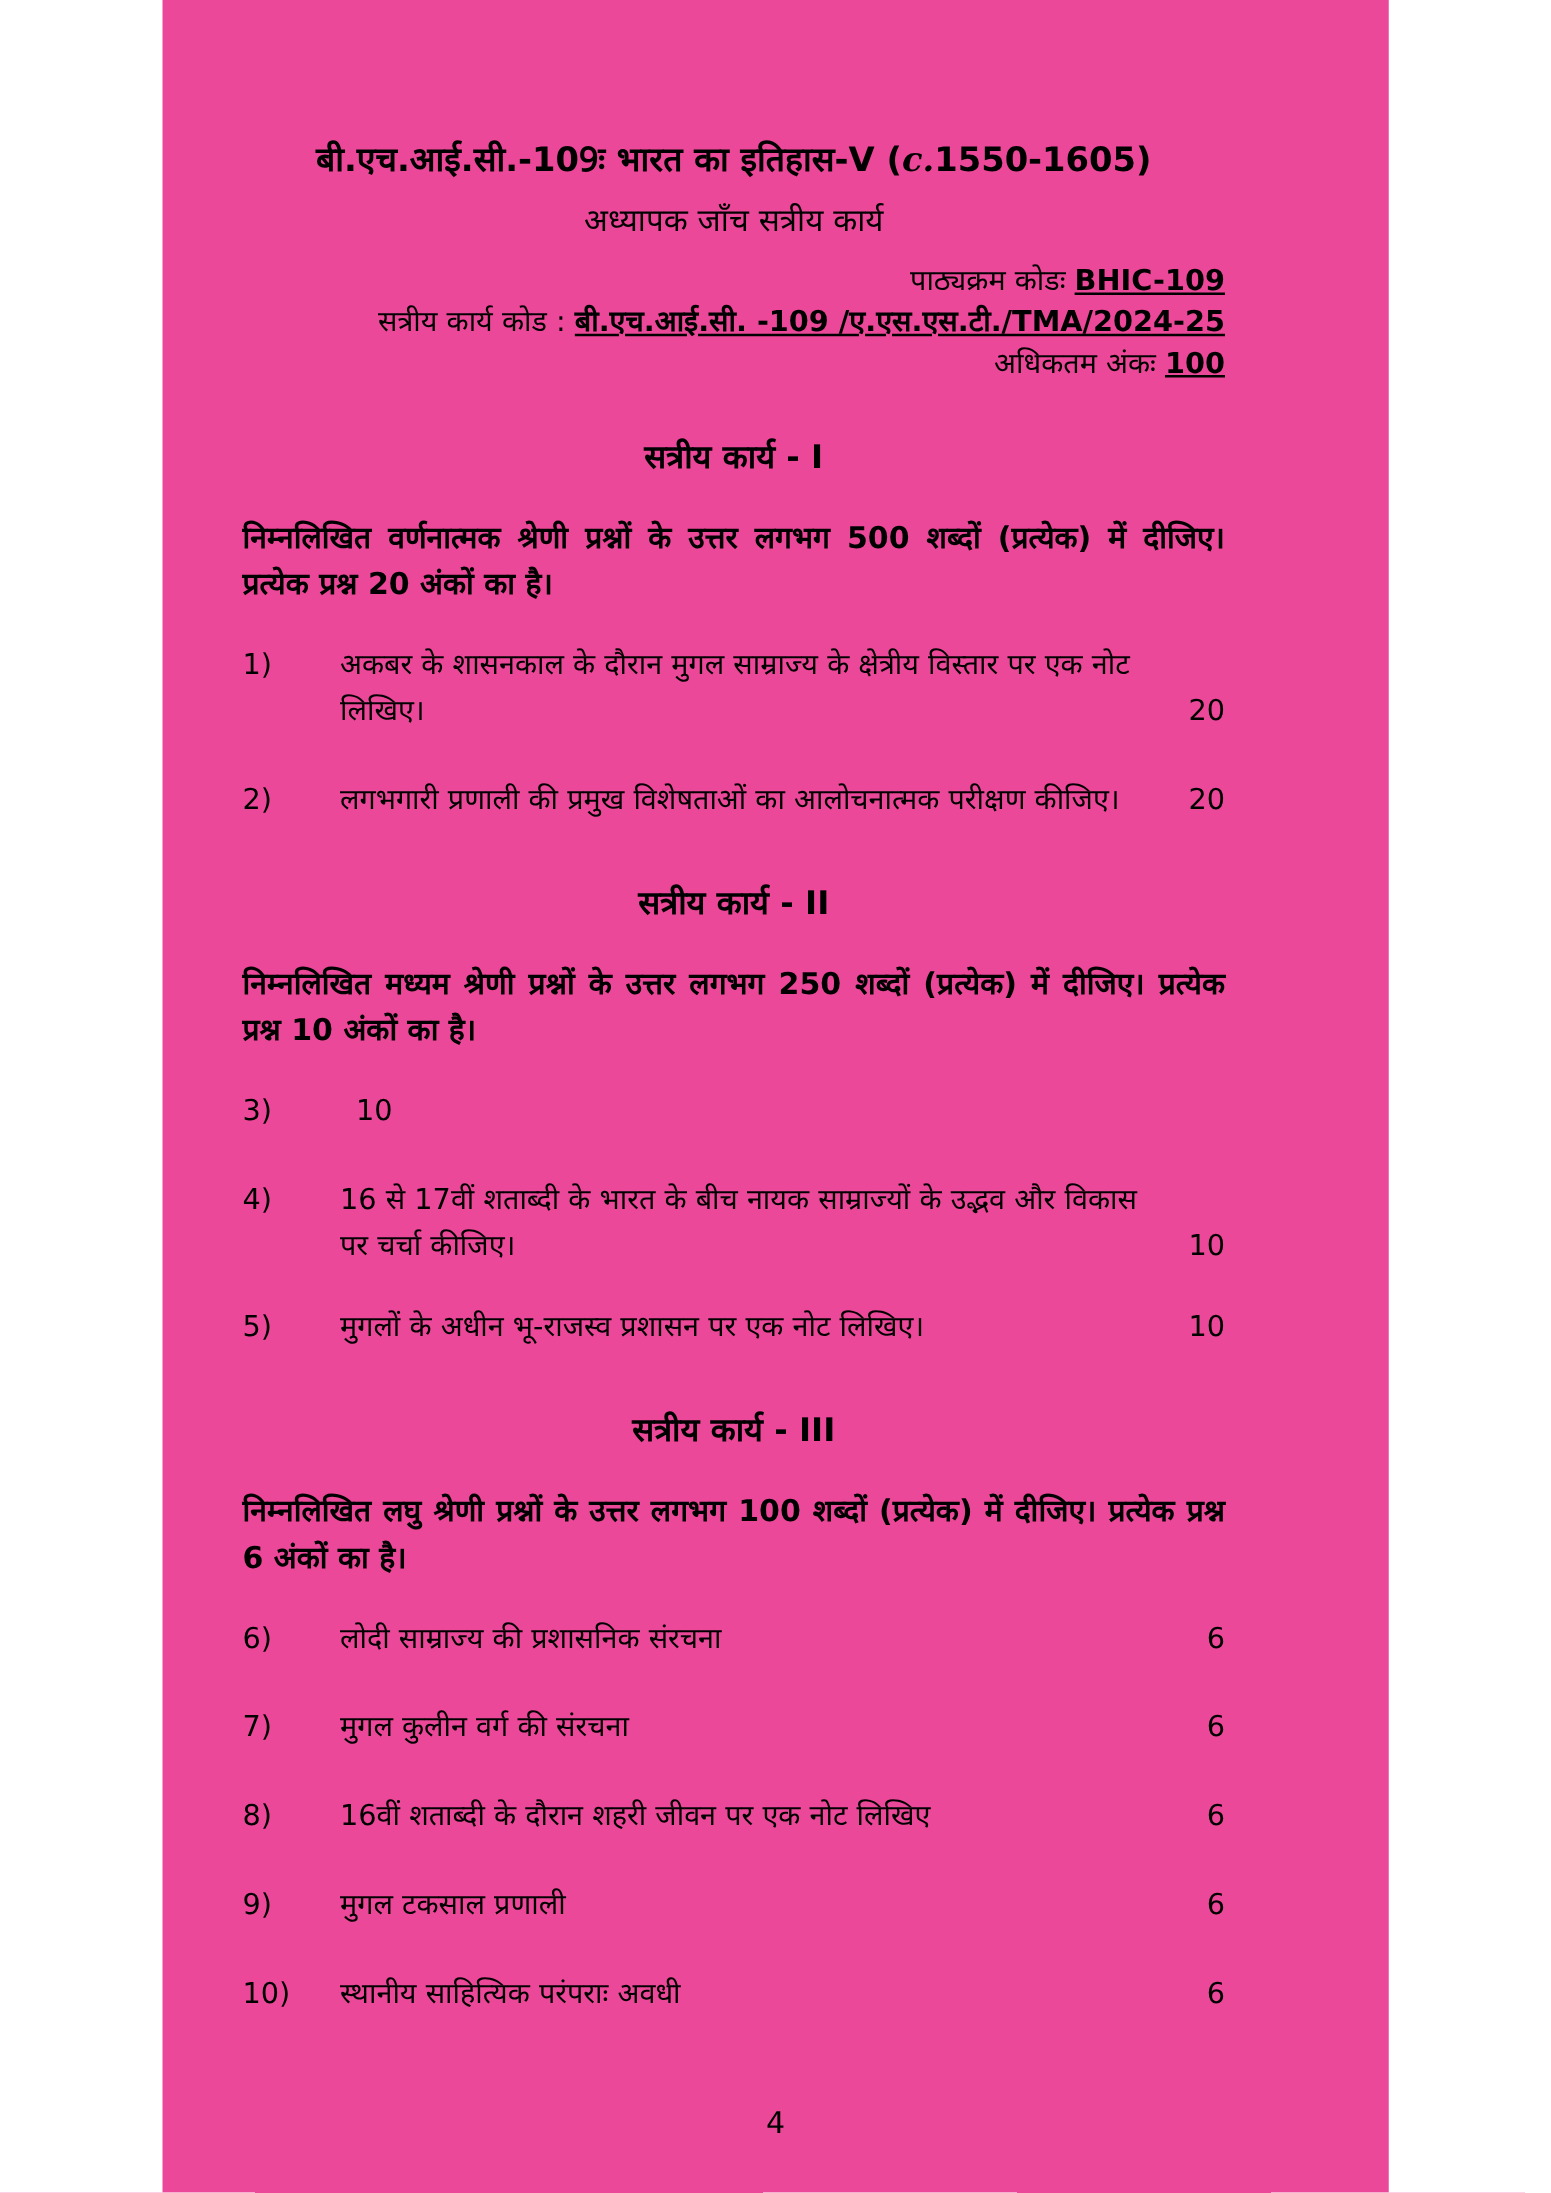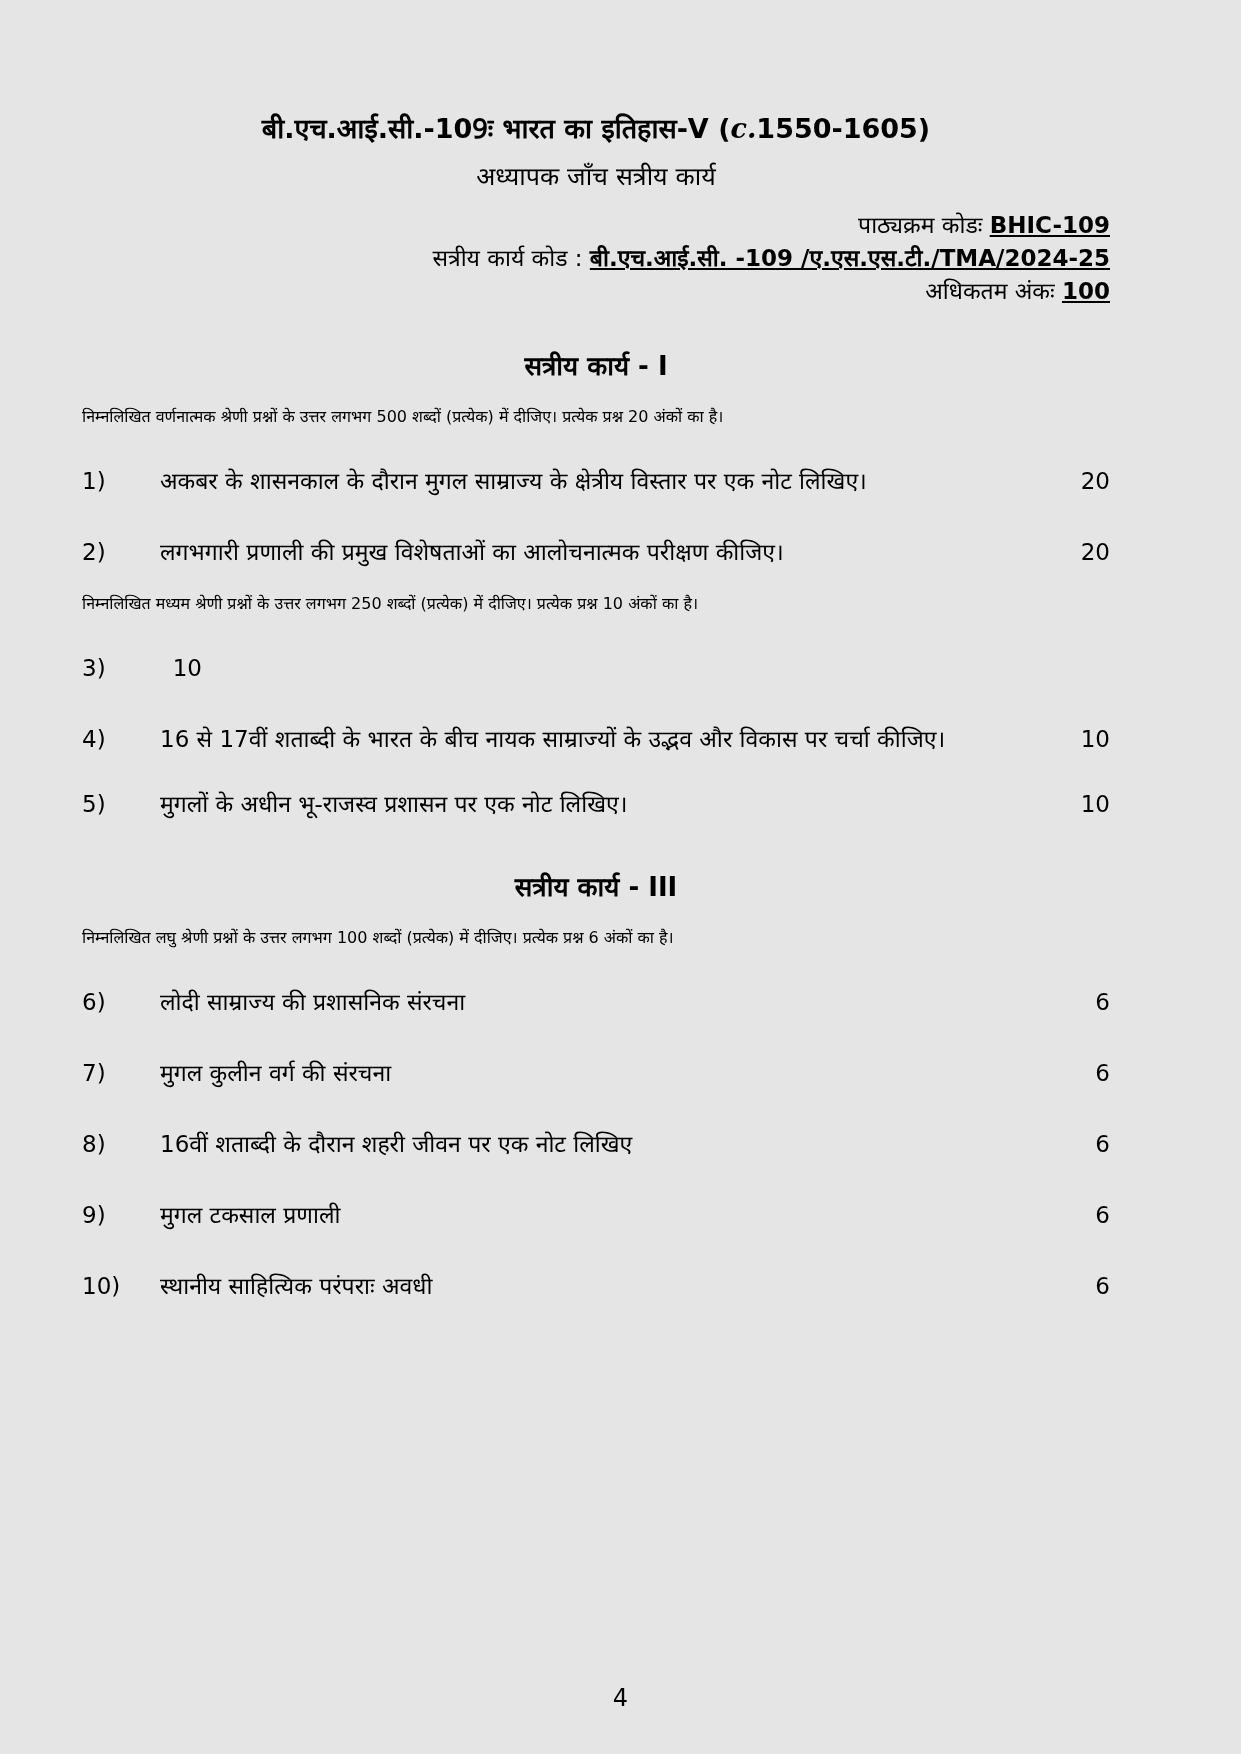--- a/index.html
+++ b/index.html
@@ -1,24 +1,24 @@
 <!DOCTYPE html>
 <html lang="hi"><head>
 <meta charset="utf-8">
 <style>
   * { margin: 0; padding: 0; box-sizing: border-box; }
   html, body { background: #ffffff; }
   body { font-family: "DejaVu Sans", sans-serif; color: #000; }
   .page {
     position: relative;
-    width: 1241px;
+    width: 981px;
     height: 1754px;
     margin: 0 auto;
-    background: #e5e5e5;
-    padding: 112px 131px 0 82px;
+    background: #ec4899;
+    padding: 112px 131px 0 64px;
     overflow: hidden;
   }
   .title {
     text-align: center;
     font-size: 27px;
     font-weight: bold;
     line-height: 34px;
   }
   .title .it { font-style: italic; font-family: "DejaVu Serif", serif; }
   .subtitle {
@@ -45,23 +45,23 @@
   }
   .section-heading {
     margin-top: 40px;
     text-align: center;
     font-size: 26px;
     font-weight: bold;
     line-height: 36px;
   }
   .sh2 { margin-top: 46px; }
   .instructions {
-    margin-top: 14px;
-    font-size: 16px;
-    font-weight: normal;
+    margin-top: 28px;
+    font-size: 24px;
+    font-weight: bold;
     line-height: 37px;
     text-align: justify;
     text-align-last: left;
   }
   .q {
     display: flex;
     font-size: 23px;
     line-height: 37px;
   }
   .q-first { margin-top: 28px; }
@@ -109,20 +109,21 @@
     <span class="qnum">1)</span>
     <span class="qtext">अकबर के शासनकाल के दौरान मुगल साम्राज्य के क्षेत्रीय विस्तार पर एक नोट लिखिए।</span>
     <span class="qmarks">20</span>
   </div>
   <div class="q q-gap">
     <span class="qnum">2)</span>
     <span class="qtext">लगभगारी प्रणाली की प्रमुख विशेषताओं का आलोचनात्मक परीक्षण कीजिए।</span>
     <span class="qmarks">20</span>
   </div>
 
+  <div class="section-heading sh2">सत्रीय कार्य - II</div>
   <div class="instructions">निम्नलिखित मध्यम श्रेणी प्रश्नों के उत्तर लगभग 250 शब्दों (प्रत्येक) में दीजिए। प्रत्येक प्रश्न 10 अंकों का है।</div>
 
   <div class="q q-first">
     <span class="qnum">3)</span>
     <span class="qmarks">10</span>
   </div>
   <div class="q q-gap">
     <span class="qnum">4)</span>
     <span class="qtext">16 से 17वीं शताब्दी के भारत के बीच नायक साम्राज्यों के उद्भव और विकास पर चर्चा कीजिए।</span>
     <span class="qmarks">10</span>

